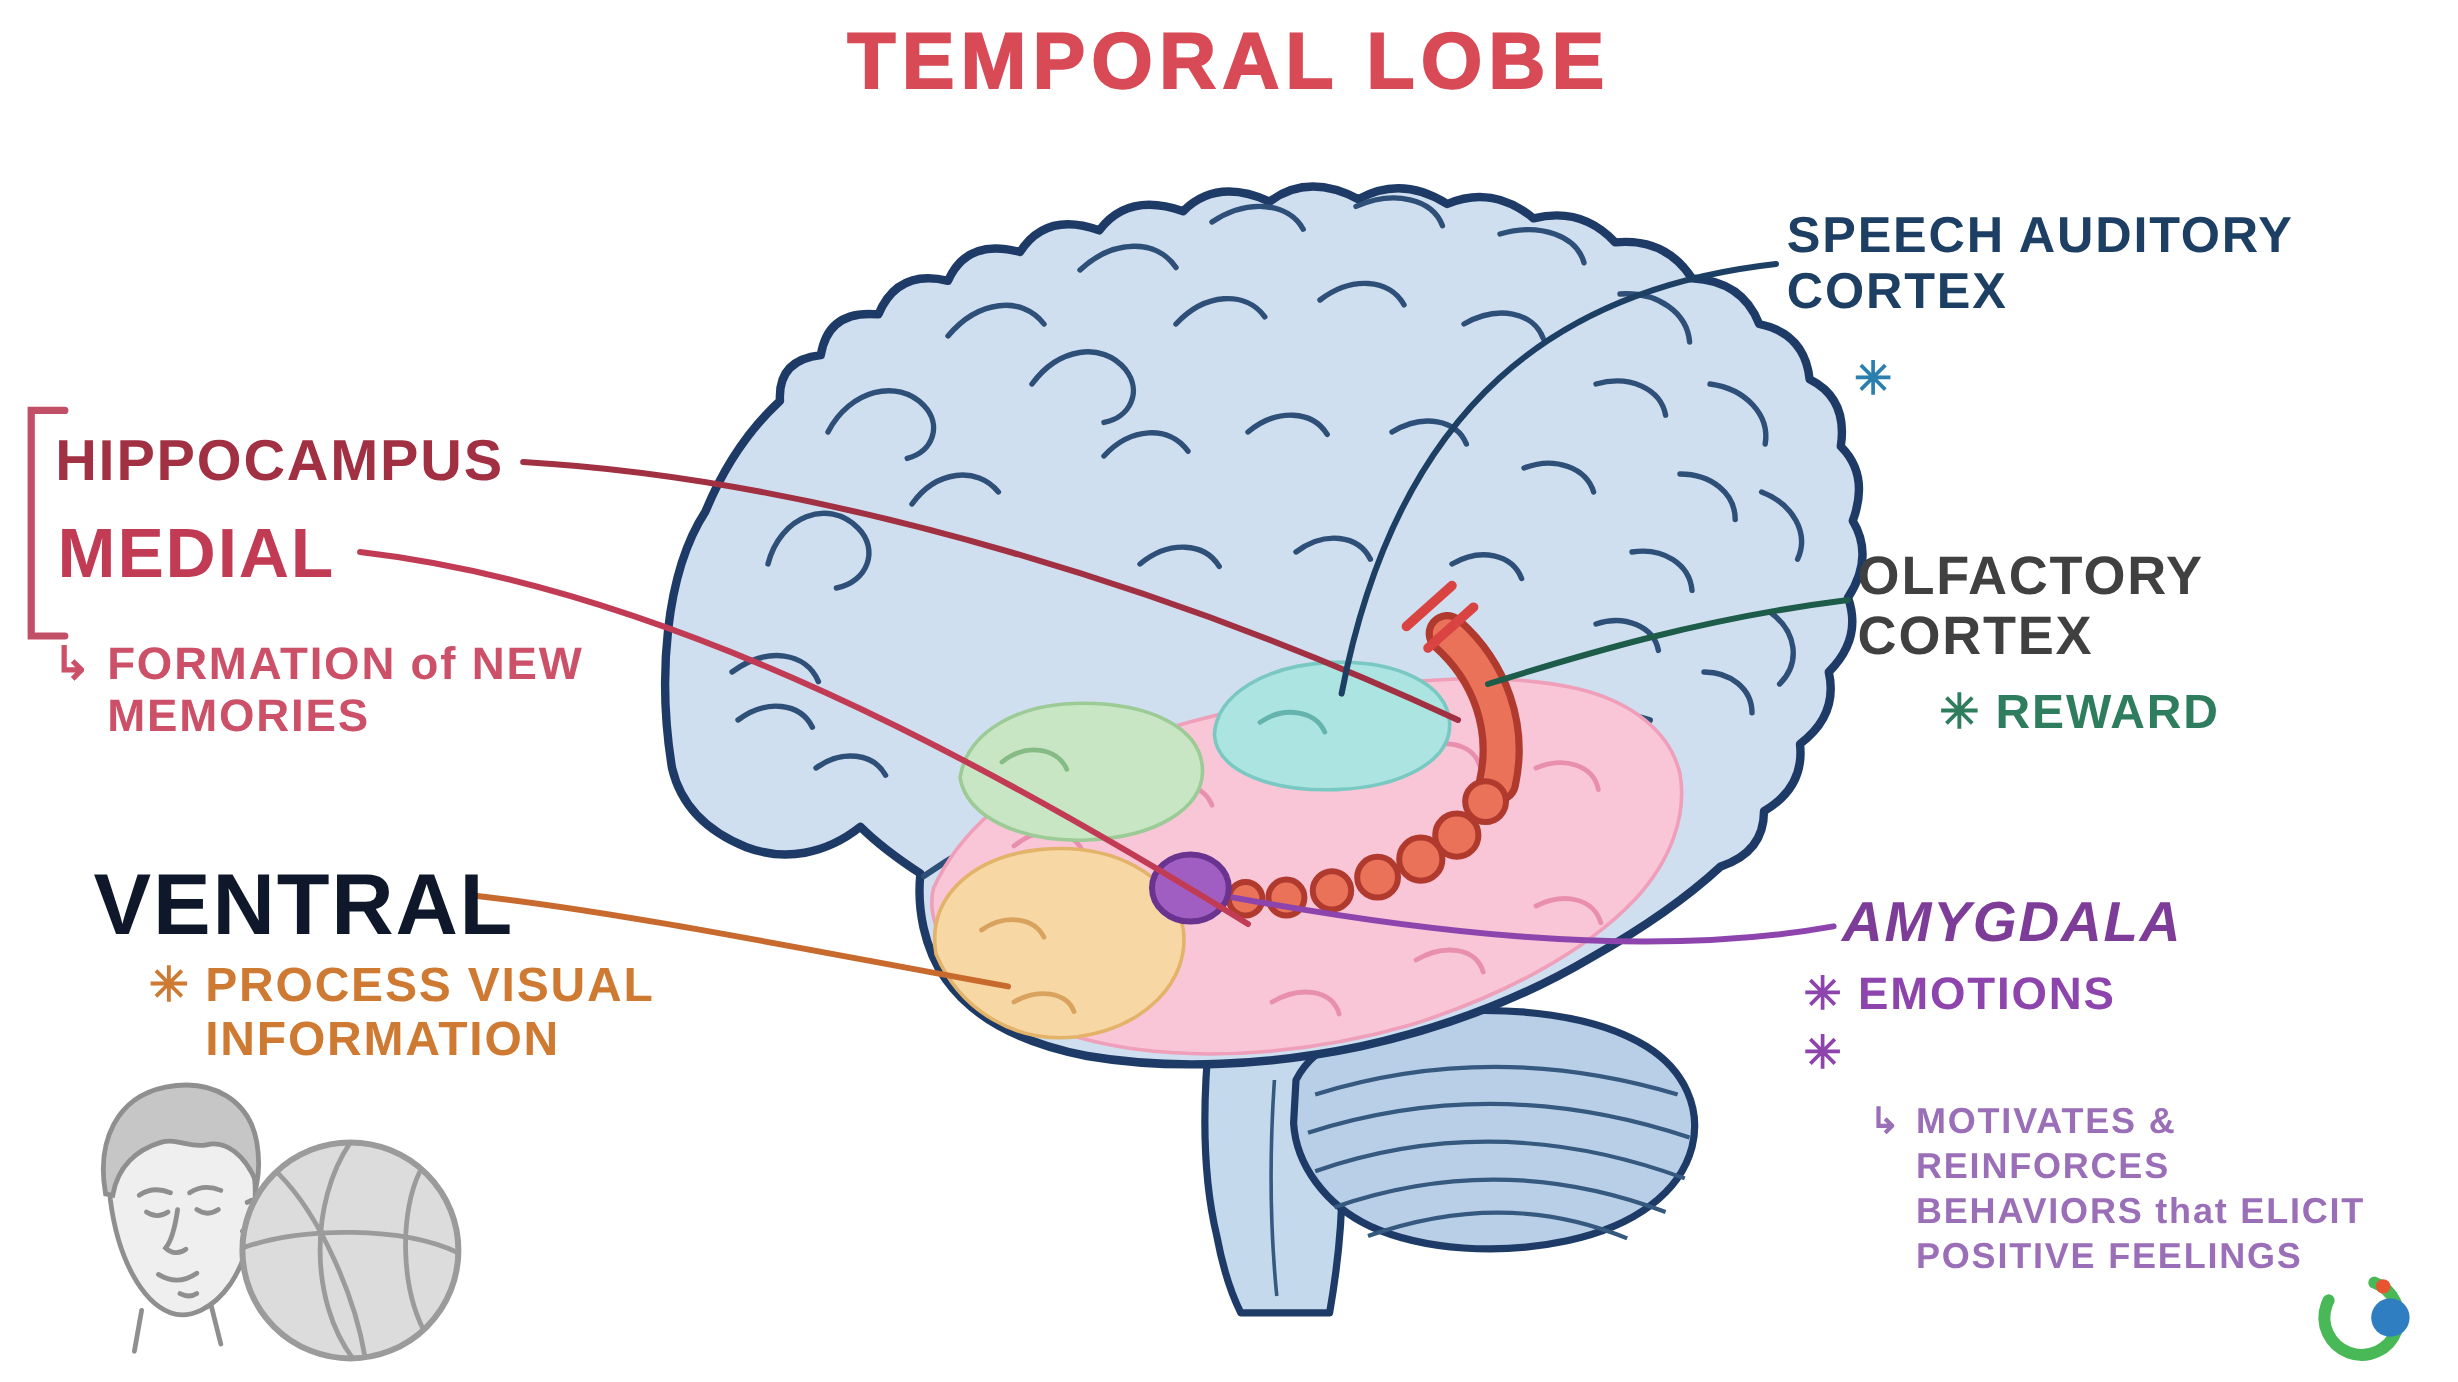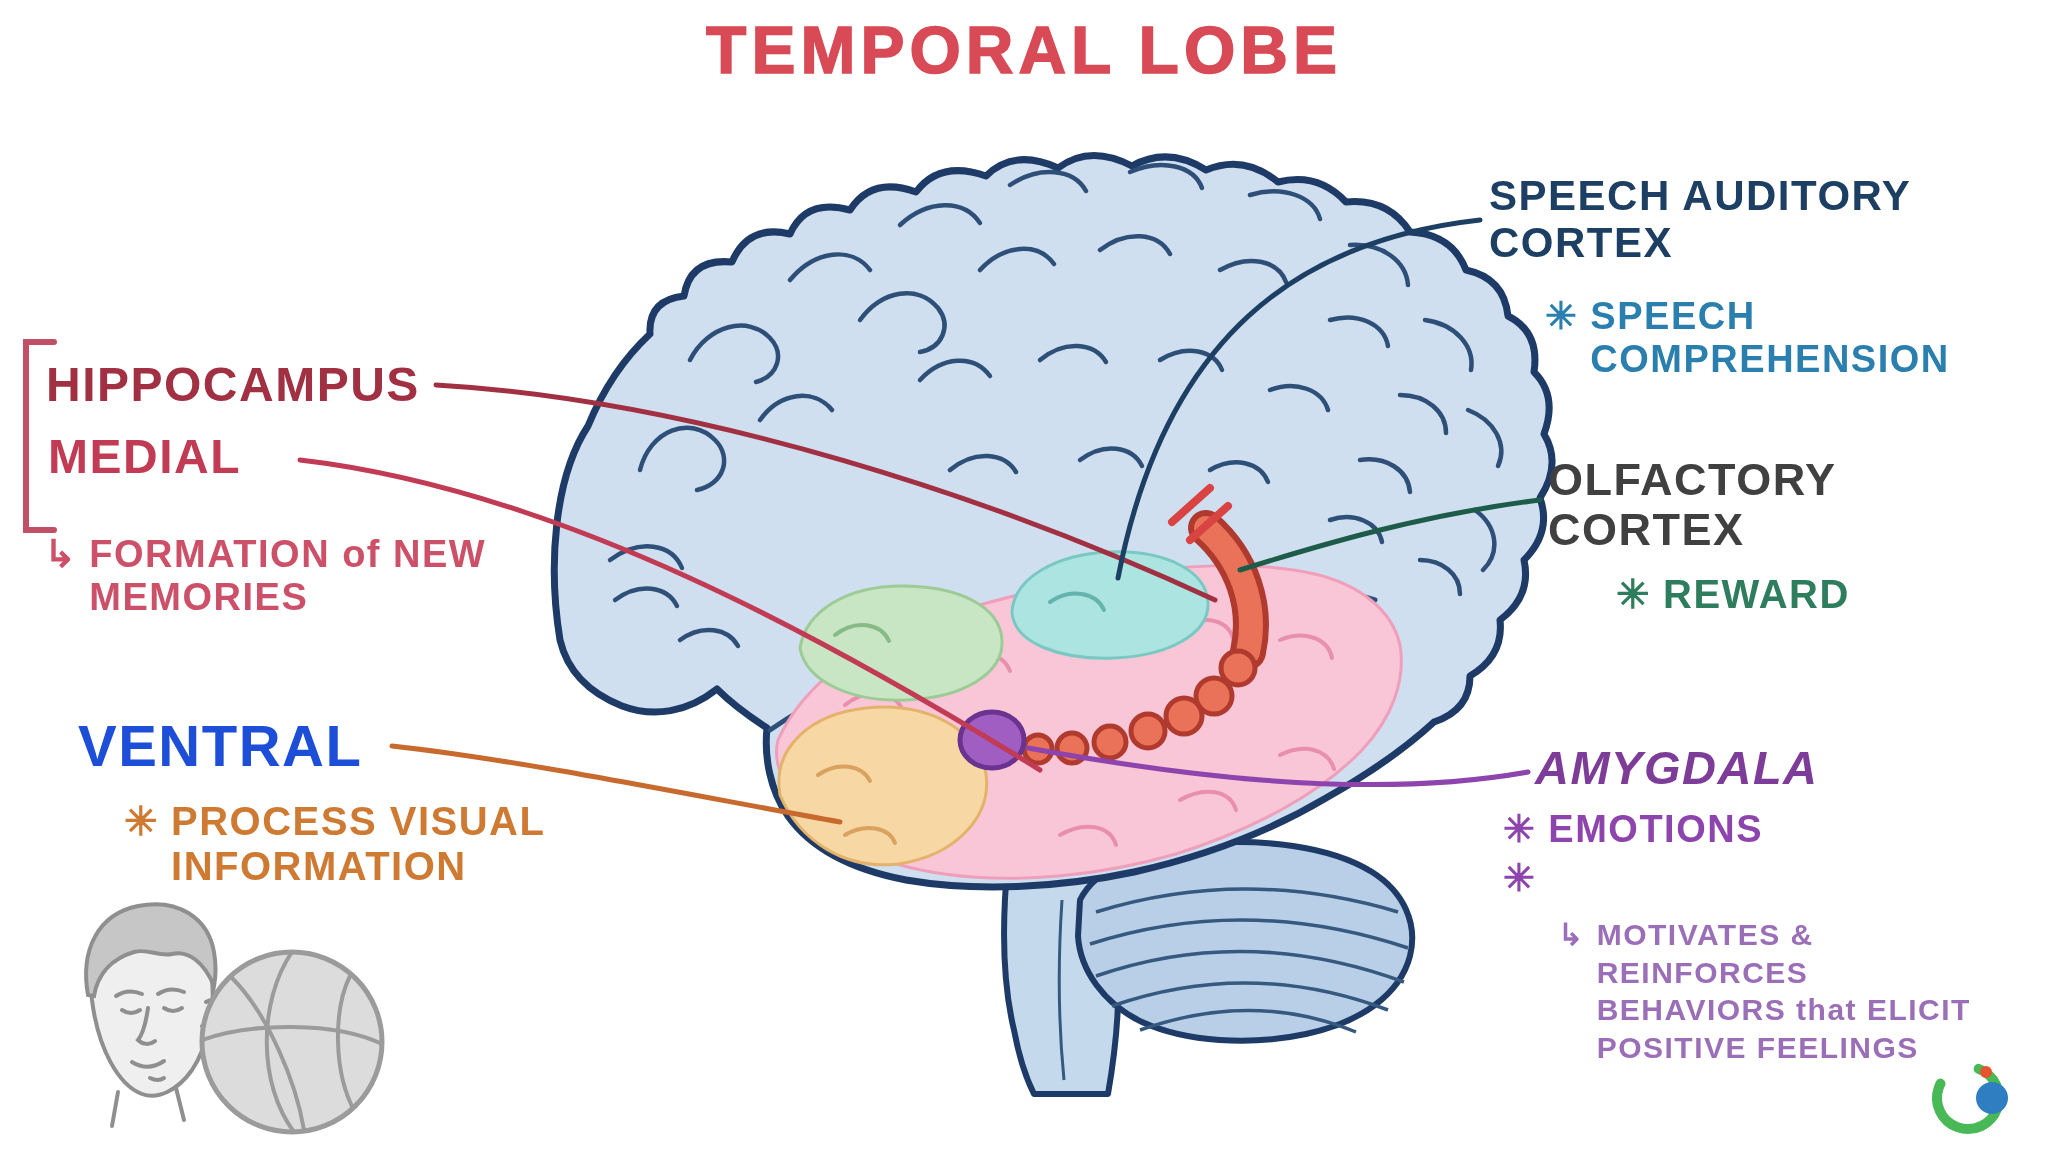--- a/index.html
+++ b/index.html
@@ -10,24 +10,24 @@
   #canvas-svg{position:absolute;left:0;top:0;z-index:0;}
   .label{position:absolute;z-index:2;font-weight:bold;line-height:1.12;letter-spacing:1.5px;}
   .note{display:flex;align-items:flex-start;gap:12px;}
   .note .bullet{flex:0 0 auto;}
   #page-title{
     left:50%;top:14px;transform:translateX(-50%);
     font-size:66px;letter-spacing:5px;color:#d84a56;white-space:nowrap;
     -webkit-text-stroke:1.5px #d84a56;
   }
   #hippocampus-label{left:46px;top:358px;font-size:48px;color:#a23043;white-space:nowrap;}
-  #medial-label{left:48px;top:430px;font-size:48px;color:#c23b55;white-space:nowrap;}
+  #medial-label{left:48px;top:430px;font-size:58px;color:#c23b55;white-space:nowrap;}
   #medial-note{left:44px;top:533px;font-size:38px;color:#cc5068;width:520px;}
   #medial-note .txt{width:440px;}
-  #ventral-label{left:78px;top:714px;font-size:58px;color:#1d4ed8;white-space:nowrap;}
+  #ventral-label{left:78px;top:714px;font-size:72px;color:#0f172a;white-space:nowrap;}
   #ventral-note{left:124px;top:799px;font-size:40px;color:#cf7a33;width:500px;}
   #ventral-note .txt{width:420px;}
   #auditory-label{left:1489px;top:172px;font-size:42px;color:#1d3f63;width:560px;}
   #auditory-note{left:1545px;top:295px;font-size:38px;color:#2a7fae;width:460px;}
   #auditory-note .txt{width:400px;}
   #olfactory-label{left:1548px;top:455px;font-size:45px;color:#404040;width:340px;}
   #olfactory-note{left:1616px;top:572px;font-size:40px;color:#2e7d5e;}
   #amygdala-label{left:1535px;top:742px;font-size:47px;color:#7d3c98;white-space:nowrap;font-style:italic;}
   #amygdala-note-1{left:1503px;top:808px;font-size:38px;color:#8e44ad;}
   #amygdala-note-2{left:1503px;top:857px;font-size:38px;color:#8e44ad;}
@@ -234,21 +234,20 @@
 
 <div class="label note" id="ventral-note">
   <span class="bullet">✳</span>
   <span class="txt">PROCESS VISUAL INFORMATION</span>
 </div>
 
 <div class="label" id="auditory-label">SPEECH AUDITORY CORTEX</div>
 
 <div class="label note" id="auditory-note">
   <span class="bullet">✳</span>
-  <span class="txt">SPEECH COMPREHENSION</span>
 </div>
 
 <div class="label" id="olfactory-label">OLFACTORY CORTEX</div>
 
 <div class="label note" id="olfactory-note">
   <span class="bullet">✳</span>
   <span class="txt">REWARD</span>
 </div>
 
 <div class="label" id="amygdala-label">AMYGDALA</div>

